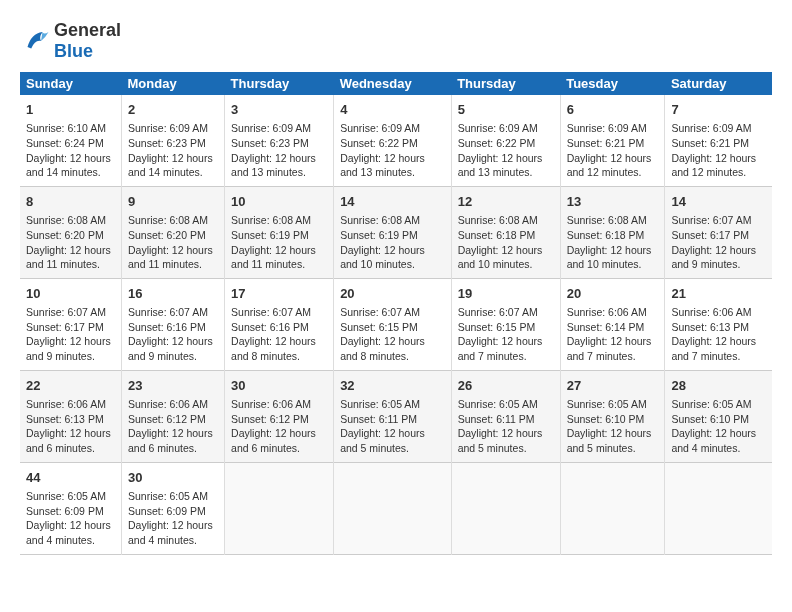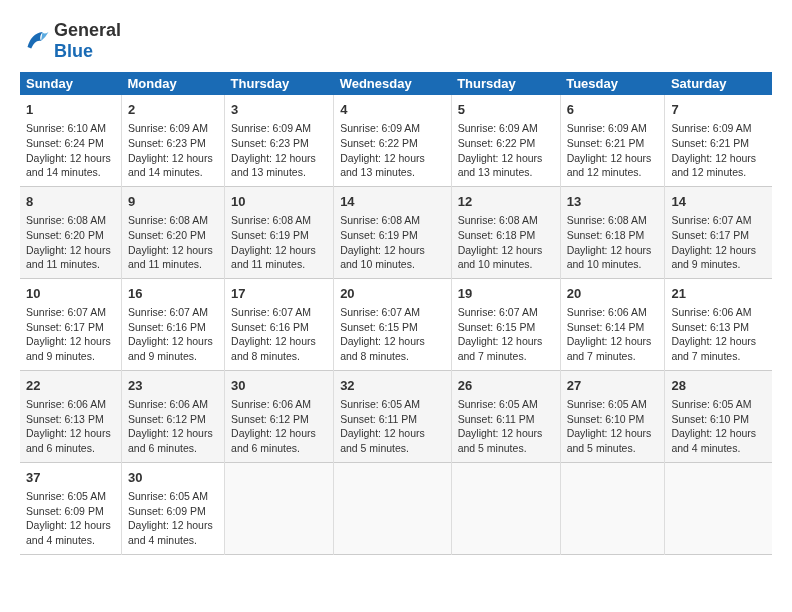--- a/index.html
+++ b/index.html
@@ -283,21 +283,21 @@
         </td>
         <td>
           <span class="day-num">28</span>
           <div>Sunrise: 6:05 AM</div>
           <div>Sunset: 6:10 PM</div>
           <div>Daylight: 12 hours and 4 minutes.</div>
         </td>
       </tr>
       <tr>
         <td>
-          <span class="day-num">37</span>
+          <span class="day-num">44</span>
           <div>Sunrise: 6:05 AM</div>
           <div>Sunset: 6:09 PM</div>
           <div>Daylight: 12 hours and 4 minutes.</div>
         </td>
         <td>
           <span class="day-num">30</span>
           <div>Sunrise: 6:05 AM</div>
           <div>Sunset: 6:09 PM</div>
           <div>Daylight: 12 hours and 4 minutes.</div>
         </td>

